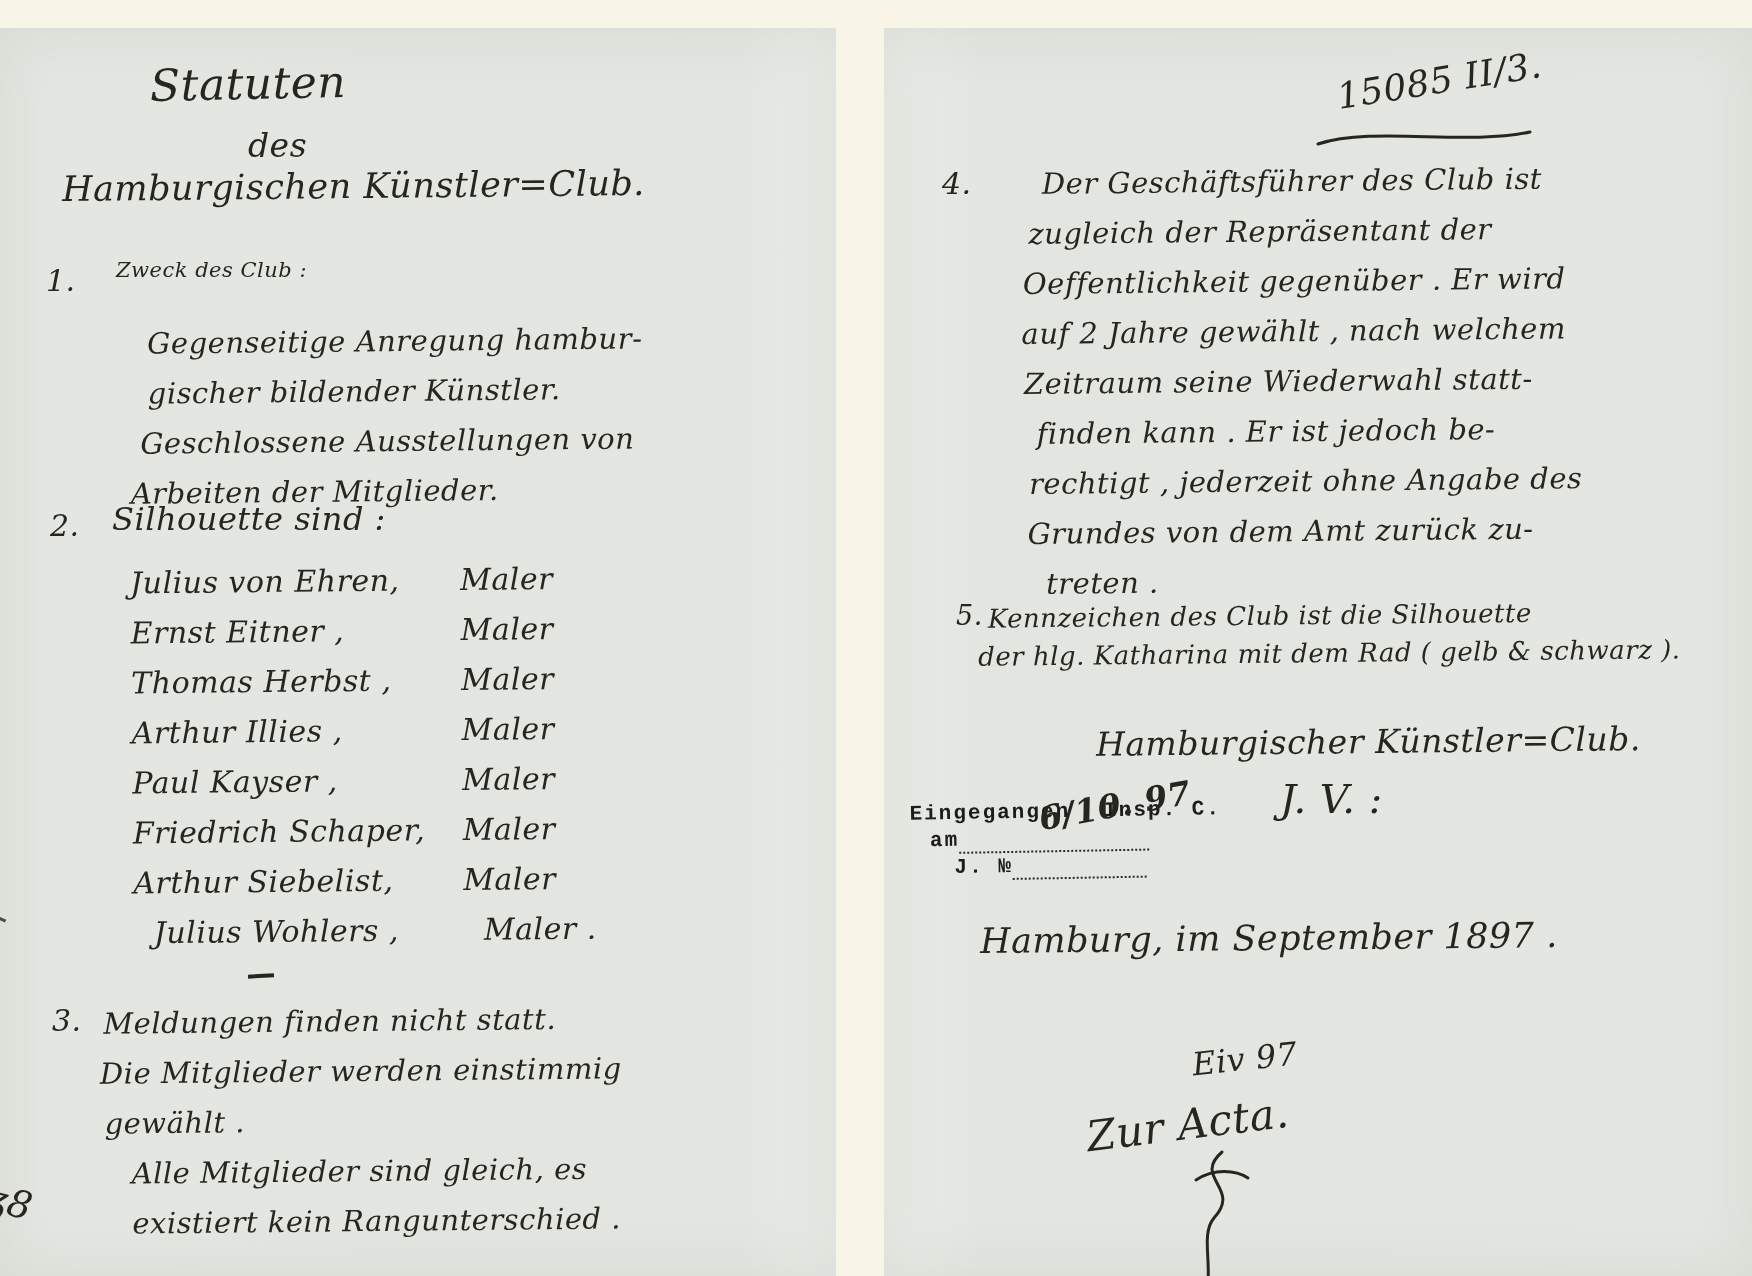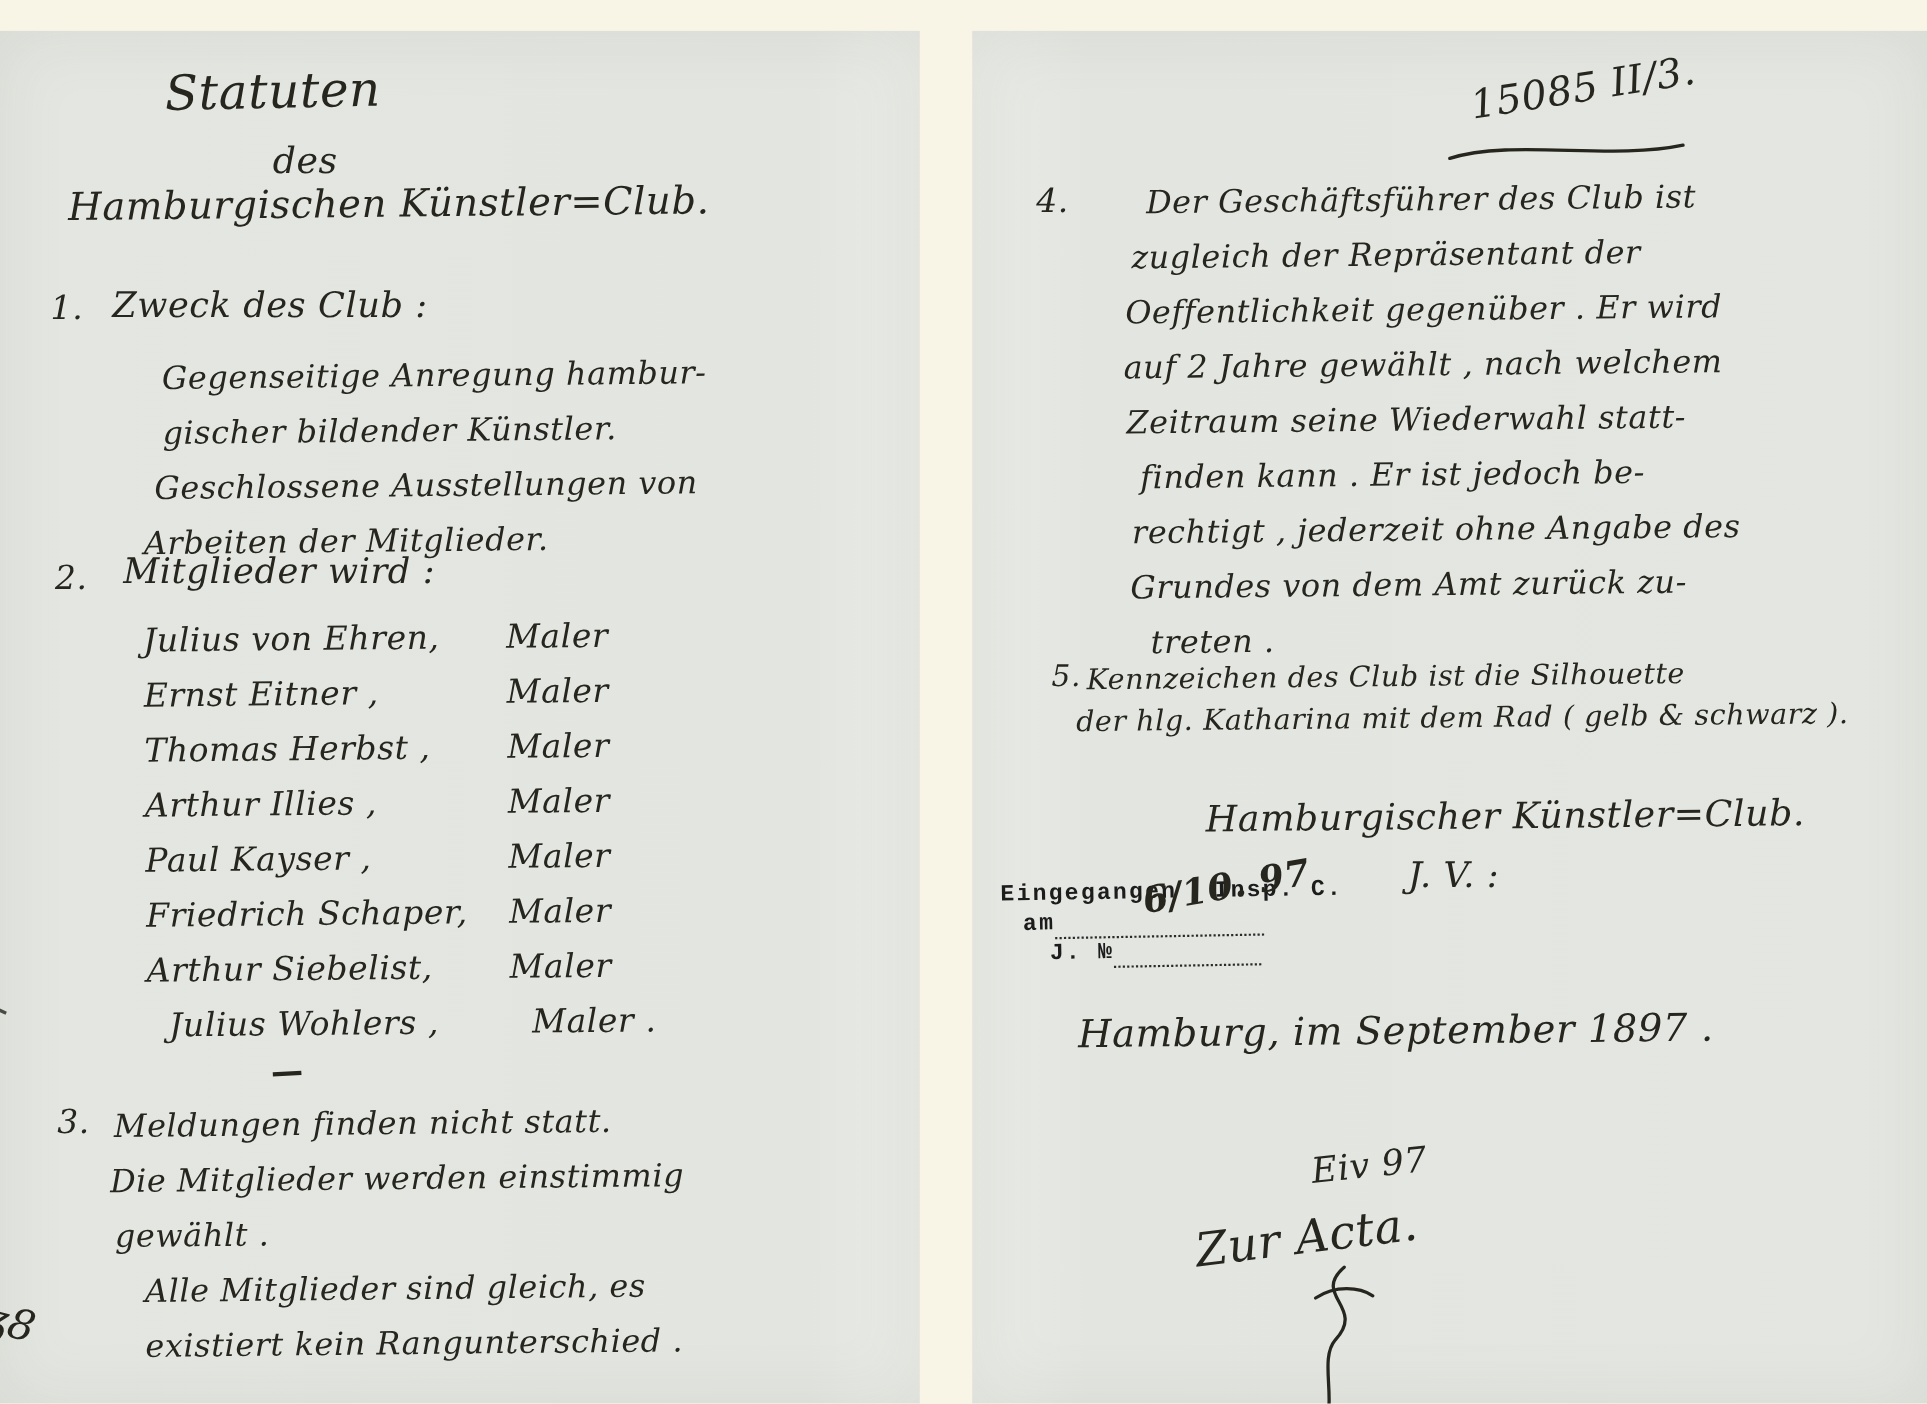--- a/index.html
+++ b/index.html
@@ -54,30 +54,30 @@
 </head>
 <body>
 
 <div id="left-photo" class="photo">
 
   <div class="abs hw rot-l1" style="left:150px;top:30px;font-size:44px;">Statuten</div>
   <div class="abs hw" style="left:248px;top:98px;font-size:33px;">des</div>
   <div class="abs hw rot-l2" style="left:62px;top:138px;font-size:35px;">Hamburgischen Künstler=Club.</div>
 
   <div class="abs hw num" style="left:46px;top:235px;">1.</div>
-  <div class="abs hw" style="left:102px;top:230px;font-size:32px;">Zweck des Club :</div>
+  <div class="abs hw" style="left:116px;top:230px;font-size:21px;">Zweck des Club :</div>
   <div class="abs rot-l2" style="left:148px;top:288px;">
     <div class="hw line">Gegenseitige Anregung hambur-</div>
     <div class="hw line">gischer bildender Künstler.</div>
     <div class="hw line" style="margin-left:-8px;">Geschlossene Ausstellungen von</div>
     <div class="hw line" style="margin-left:-18px;">Arbeiten der Mitglieder.</div>
   </div>
 
   <div class="abs hw num" style="left:50px;top:480px;">2.</div>
-  <div class="abs hw" style="left:112px;top:472px;font-size:32px;">Mitglieder wird :</div>
+  <div class="abs hw" style="left:112px;top:472px;font-size:32px;">Silhouette sind :</div>
   <div class="abs rot-l2" style="left:132px;top:528px;">
     <div class="member-row">
       <span class="hw member-name">Julius von Ehren,</span>
       <span class="hw member-role">Maler</span>
     </div>
     <div class="member-row">
       <span class="hw member-name">Ernst Eitner ,</span>
       <span class="hw member-role">Maler</span>
     </div>
     <div class="member-row">
@@ -143,21 +143,21 @@
     <div class="hw line">treten .</div>
   </div>
 
   <div class="abs hw" style="left:72px;top:572px;font-size:27px;">5.</div>
   <div class="abs rot-l2" style="left:104px;top:568px;">
     <div class="hw" style="font-size:26px;line-height:38px;">Kennzeichen des Club ist die Silhouette</div>
     <div class="hw" style="font-size:26px;line-height:38px;margin-left:-10px;">der hlg. Katharina mit dem Rad ( gelb &amp; schwarz ).</div>
   </div>
 
   <div class="abs hw rot-l2" style="left:212px;top:694px;font-size:33px;">Hamburgischer Künstler=Club.</div>
-  <div class="abs hw" style="left:396px;top:748px;font-size:32px;">J. V. :</div>
+  <div class="abs hw" style="left:396px;top:748px;font-size:40px;">J. V. :</div>
 
   <div class="abs stamp" style="left:26px;top:770px;">
     <div class="stamp-row">
       <span>Eingegangen</span>
       <span style="width:34px;"></span>
       <span>Insp. C.</span>
     </div>
     <div class="stamp-row" style="padding-left:20px;">
       <span>am</span>
       <span class="dotline" style="width:190px;"></span>

